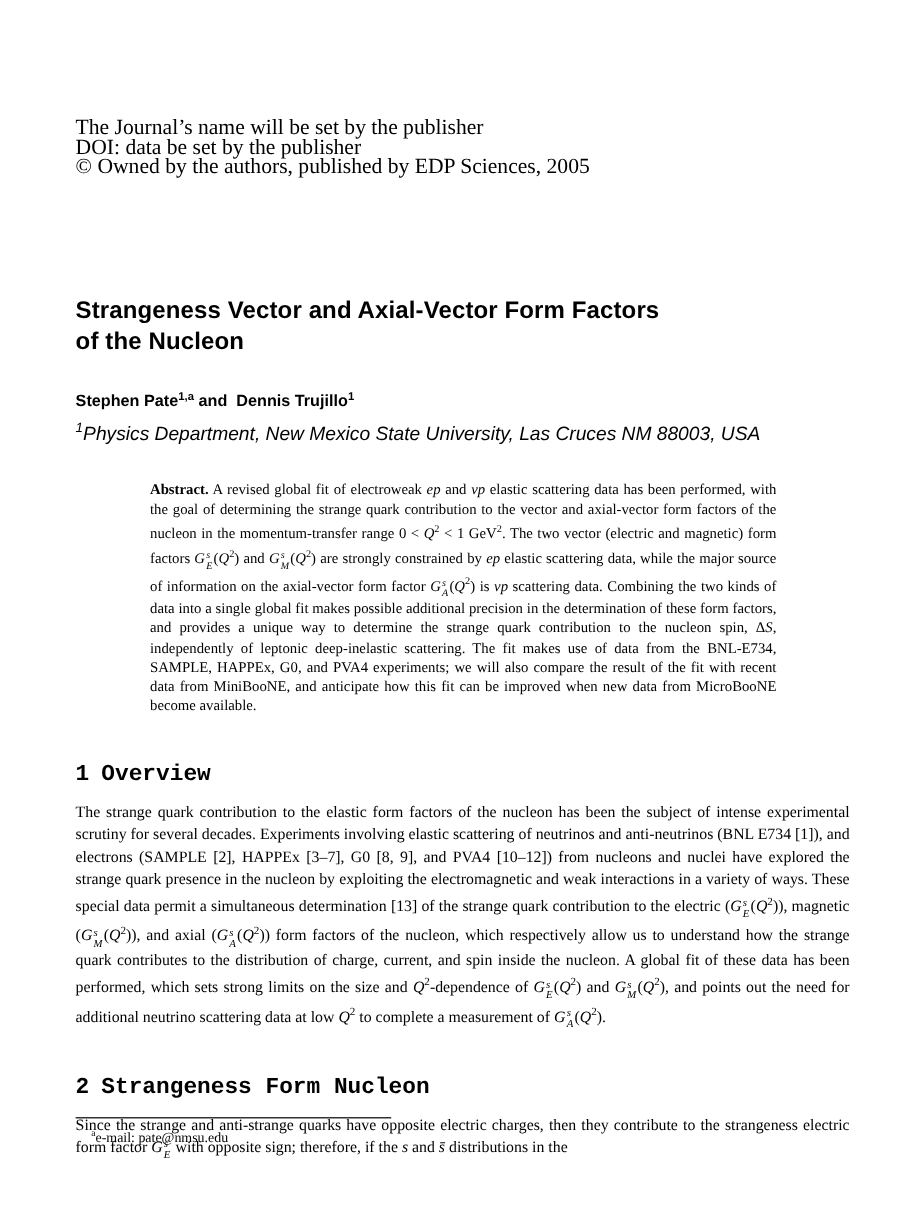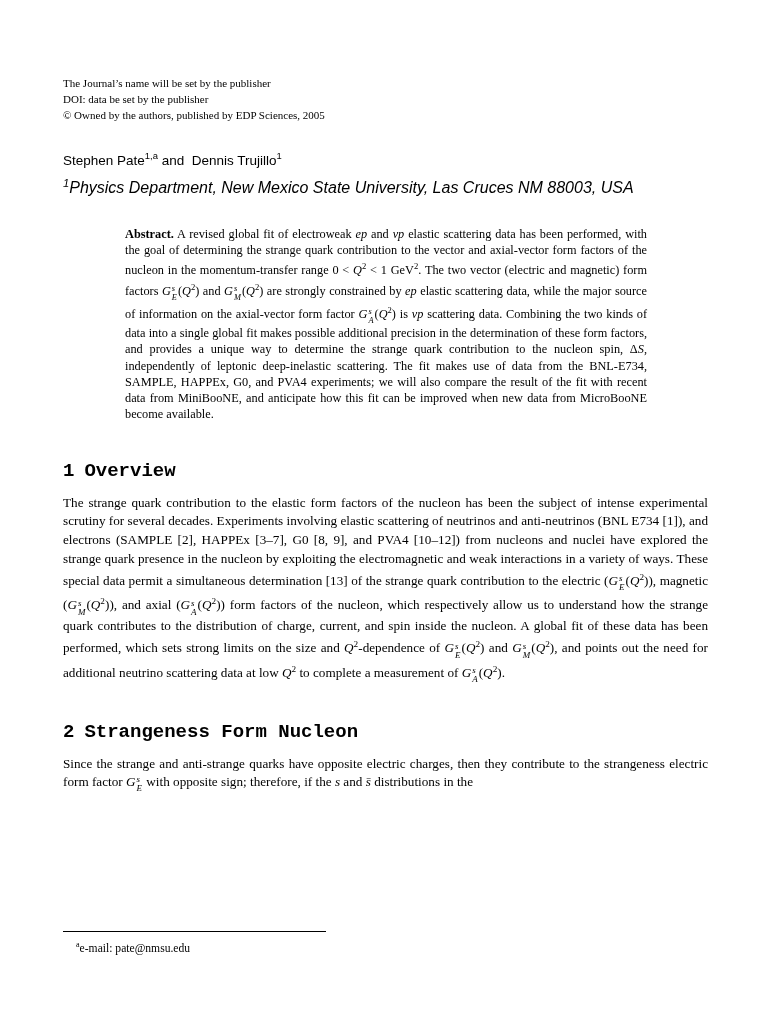--- a/index.html
+++ b/index.html
@@ -13,35 +13,37 @@
     width: 770px;
     height: 1024px;
     background: #ffffff;
     color: #000000;
     font-family: "Liberation Serif", "DejaVu Serif", serif;
     box-sizing: border-box;
     padding: 75px 62px 0 63px;
     overflow: hidden;
   }
   .journal-header {
-    font-size: 11px;
+    font-size: 18px;
     line-height: 16px;
+    margin-top: 23px;
   }
   .paper-title {
     font-family: "Liberation Sans", "DejaVu Sans", sans-serif;
     font-weight: bold;
     font-size: 20px;
     line-height: 26px;
     margin: 100px 0 0 0;
     letter-spacing: 0.1px;
   }
   .authors {
     font-family: "Liberation Sans", "DejaVu Sans", sans-serif;
     font-size: 13.5px;
     margin-top: 27px;
+    font-weight: bold;
   }
   .affiliation {
     font-family: "Liberation Sans", "DejaVu Sans", sans-serif;
     font-style: italic;
     font-size: 16px;
     margin-top: 9px;
   }
   .abstract {
     margin: 29px 61px 16px 62px;
     font-size: 12.3px;
@@ -95,20 +97,21 @@
 <body>
 
 <div class="page">
 
   <header class="journal-header">
     <div>The Journal’s name will be set by the publisher</div>
     <div>DOI: data be set by the publisher</div>
     <div>© Owned by the authors, published by EDP Sciences, 2005</div>
   </header>
 
+  <h1 class="paper-title">Strangeness Vector and Axial-Vector Form Factors<br>of the Nucleon</h1>
 
   <div class="authors">Stephen Pate<sup>1,a</sup> and&nbsp; Dennis Trujillo<sup>1</sup></div>
 
   <div class="affiliation"><sup>1</sup>Physics Department, New Mexico State University, Las Cruces NM 88003, USA</div>
 
   <div class="abstract">
     <p><b>Abstract.</b> A revised global fit of electroweak <i>ep</i> and <i>νp</i> elastic scattering data has been performed, with the goal of determining the strange quark contribution to the vector and axial-vector form factors of the nucleon in the momentum-transfer range 0 &lt; <i>Q</i><sup>2</sup> &lt; 1 GeV<sup>2</sup>. The two vector (electric and magnetic) form factors <i>G</i><span class="st">
           <i>s</i>
           <i>E</i>
         </span>(<i>Q</i><sup>2</sup>) and <i>G</i><span class="st">

